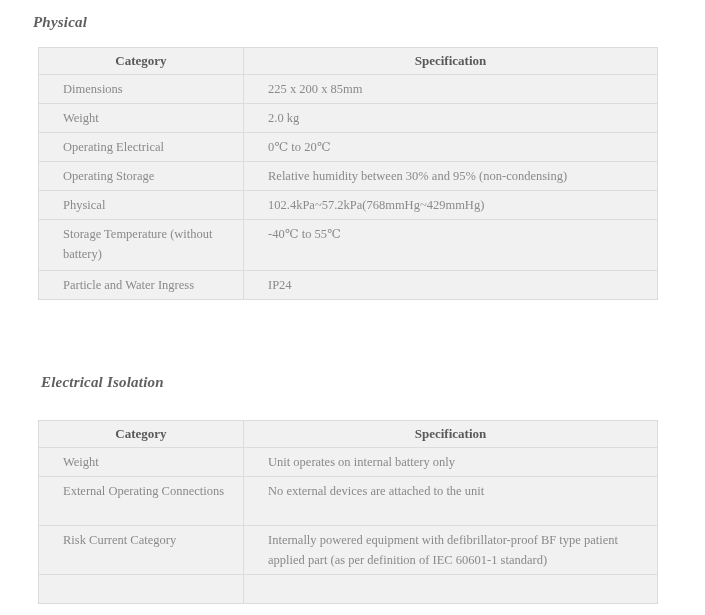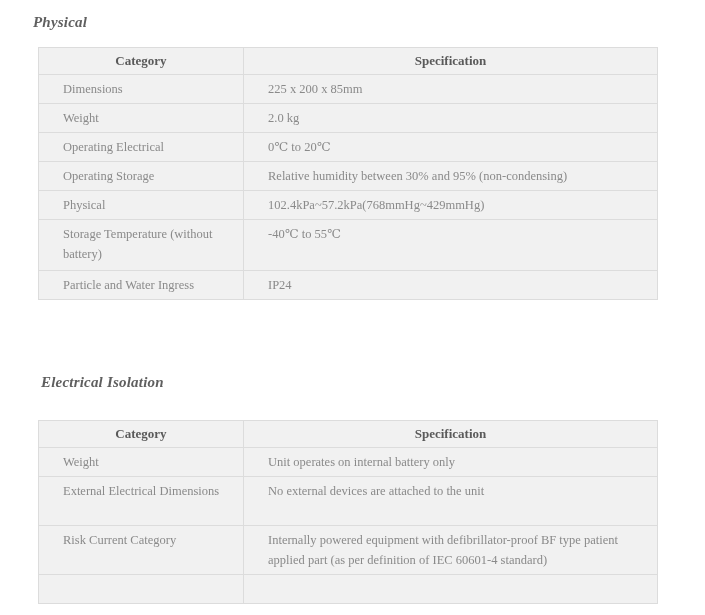--- a/index.html
+++ b/index.html
@@ -171,26 +171,26 @@
         <th>Category</th>
         <th>Specification</th>
       </tr>
     </thead>
     <tbody>
       <tr class="row-h-normal">
         <td>Weight</td>
         <td>Unit operates on internal battery only</td>
       </tr>
       <tr class="row-h-tall2">
-        <td class="nowrap">External Electrical Dimensions</td>
+        <td class="nowrap">External Operating Connections</td>
         <td class="nowrap">No external devices are attached to the unit</td>
       </tr>
       <tr class="row-h-tall2">
         <td>Risk Current Category</td>
-        <td class="cell-wrap">Internally powered equipment with defibrillator-proof BF type patient applied part (as per definition of IEC 60601-4 standard)</td>
+        <td class="cell-wrap">Internally powered equipment with defibrillator-proof BF type patient applied part (as per definition of IEC 60601-1 standard)</td>
       </tr>
       <tr class="row-h-empty">
         <td></td>
         <td></td>
       </tr>
     </tbody>
   </table>
 
 </div>
 

